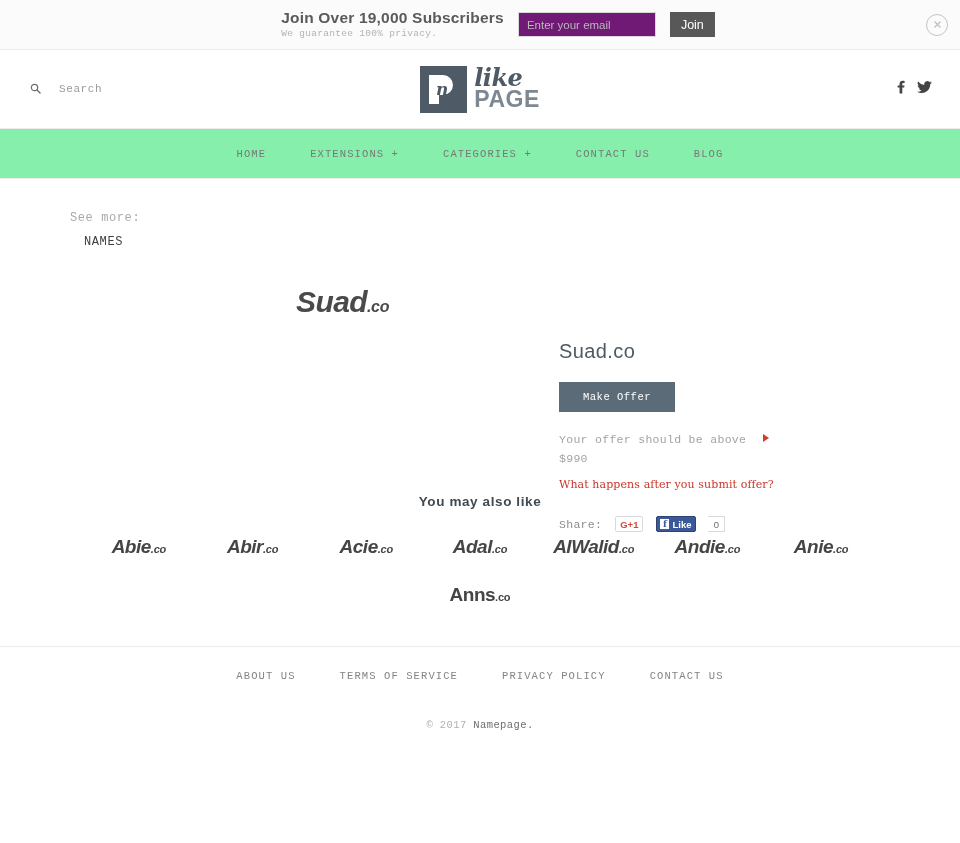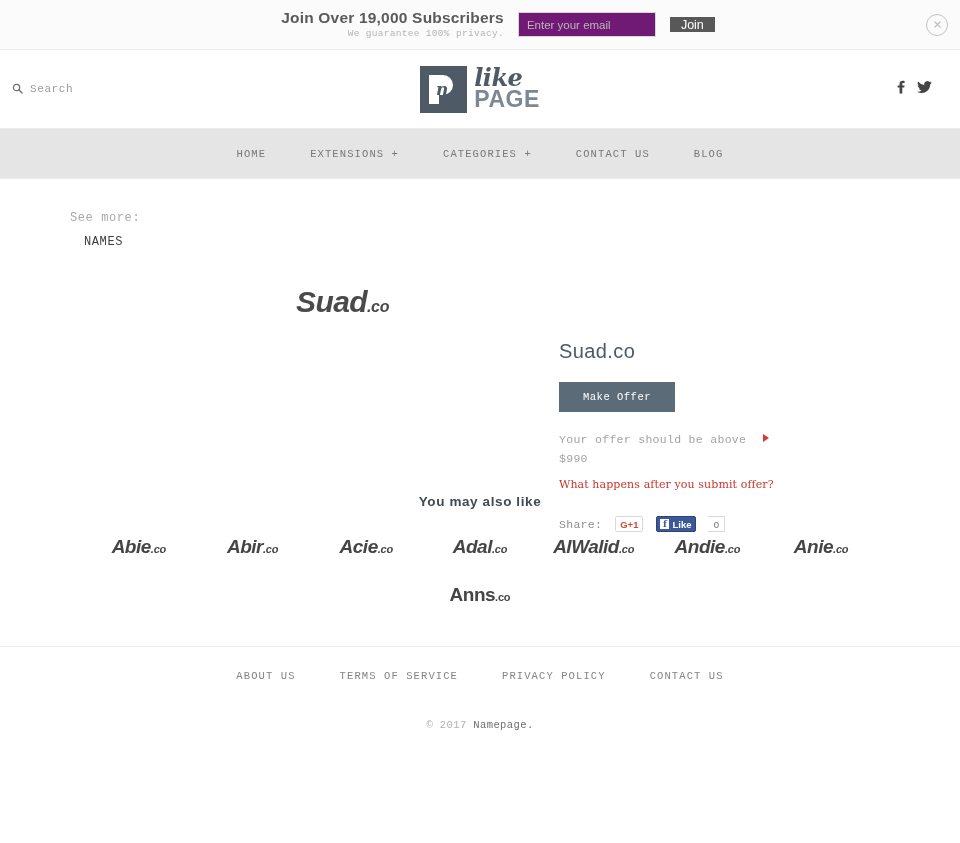--- a/index.html
+++ b/index.html
@@ -17,21 +17,21 @@
   .subscribe-bar {
     position: relative;
     height: 50px;
     background: #fbfbfb;
     border-bottom: 1px solid #ececec;
     display: flex;
     align-items: center;
     justify-content: center;
     gap: 14px;
   }
-  .sub-text { text-align: right; line-height: 1.05; margin-left: 36px; }
+  .sub-text { text-align: left; line-height: 1.05; margin-left: 36px; }
   .sub-head {
     font-size: 15.5px;
     font-weight: bold;
     color: #5a5a5a;
     letter-spacing: .2px;
     font-family: "Liberation Sans", sans-serif;
   }
   .sub-sub {
     font-size: 9.5px;
     color: #b4b4b4;
@@ -45,21 +45,21 @@
     border: 1px solid #d8d8d8;
     background: #701a75;
     font-size: 11.5px;
     color: #8f8f8f;
     padding: 0 8px;
     font-family: "Liberation Sans", sans-serif;
     outline: none;
   }
   .email-input::placeholder { color: #b8b8b8; }
   .join-btn {
-    height: 15px;
+    height: 25px;
     min-width: 42px;
     padding: 0 11px;
     background: #585858;
     color: #fff;
     border: none;
     font-size: 12.5px;
     font-family: "Liberation Sans", sans-serif;
     cursor: pointer;
   }
   .close-btn {
@@ -81,24 +81,24 @@
   
   .header {
     height: 78px;
     position: relative;
     display: flex;
     align-items: center;
     background: #fff;
   }
   .search-box {
     position: absolute;
-    left: 12px;
+    left: 30px;
     display: flex;
     align-items: flex-start;
-    gap: 7px;
+    gap: 18px;
     cursor: pointer;
   }
   .search-ico { width: 11px; height: 11px; display:block; }
   .search-label {
     font-size: 11px;
     color: #9a9a9a;
     font-family: "Liberation Mono", monospace;
     letter-spacing: .6px;
   }
   .logo {
@@ -144,21 +144,21 @@
 
   
   .nav {
     border-top: 1px solid #ececec;
     border-bottom: 1px solid #ececec;
     height: 51px;
     display: flex;
     align-items: center;
     justify-content: center;
     gap: 44px;
-    background: #e5e5e5;
+    background: #86efac;
   }
   .nav a {
     font-family: "Liberation Mono", monospace;
     font-size: 10.5px;
     letter-spacing: 1.1px;
     color: #787878;
     text-decoration: none;
     cursor: pointer;
   }
 

